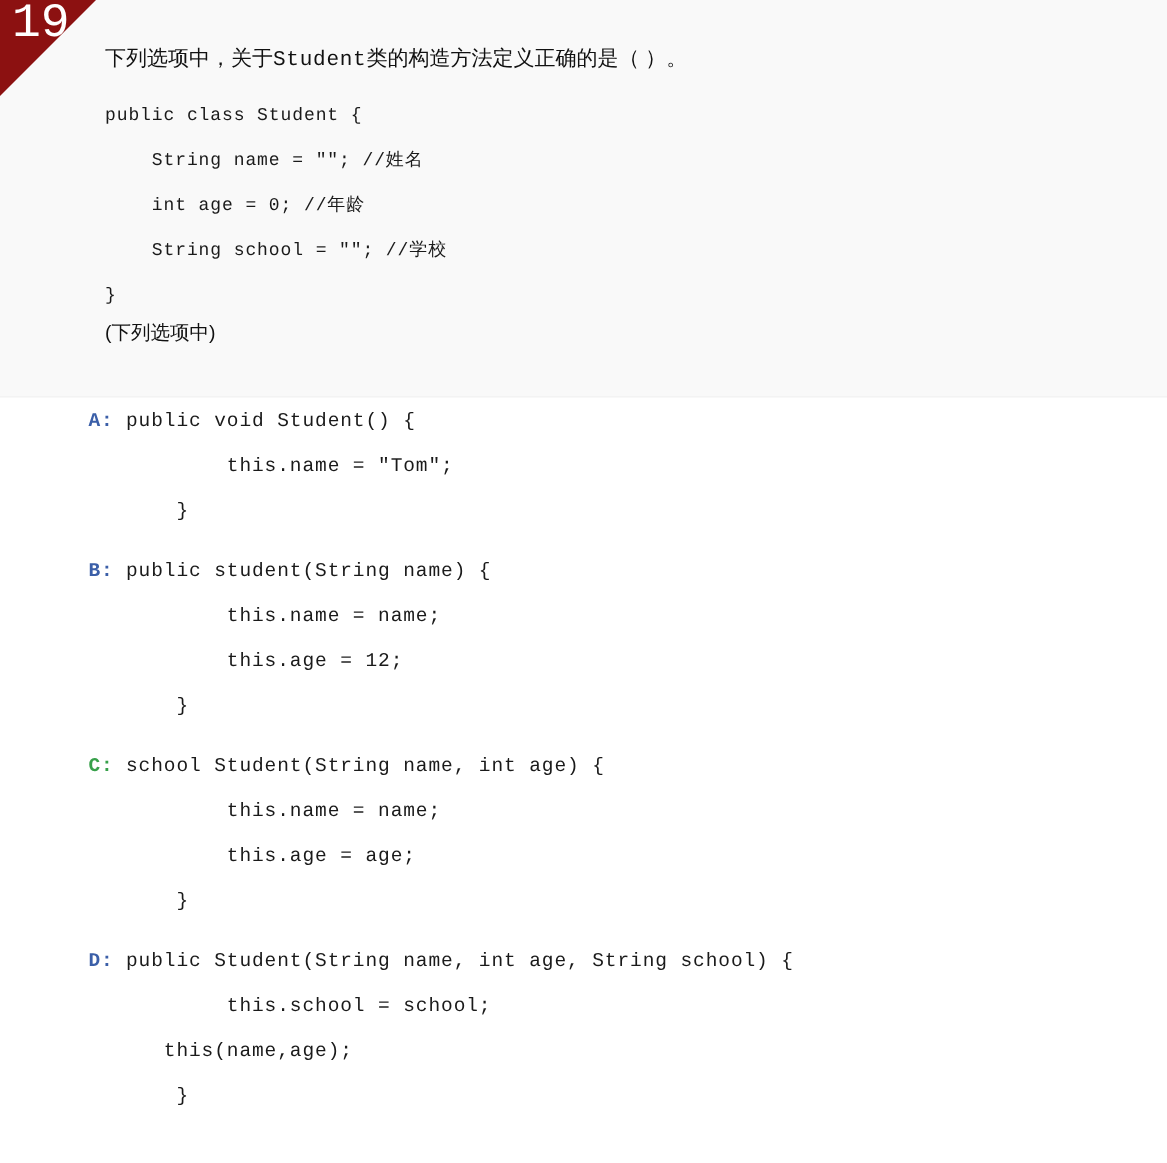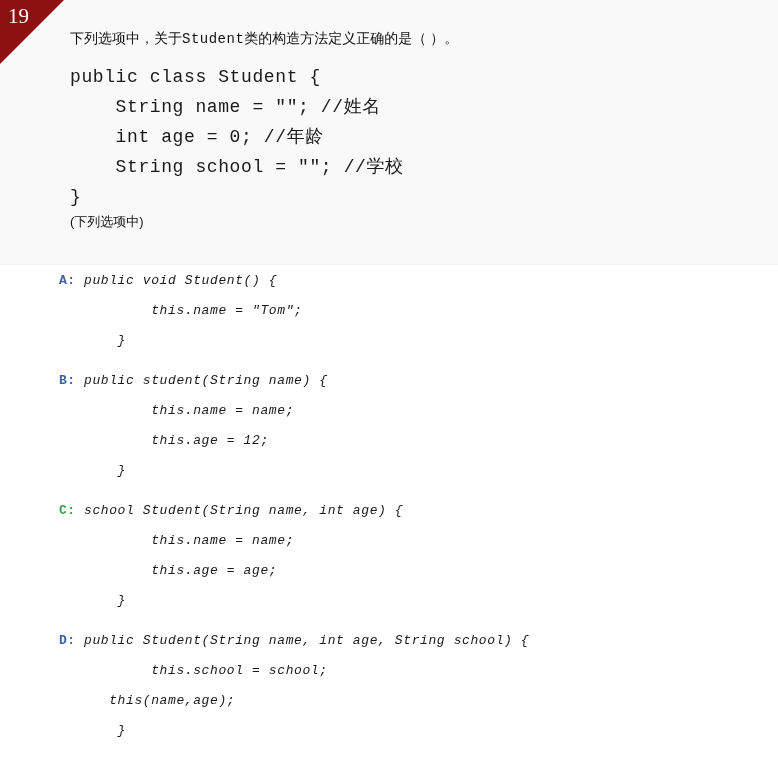--- a/index.html
+++ b/index.html
@@ -49,23 +49,23 @@
     width: 0;
     height: 0;
     border-left: 64px solid #8c1111;
     border-bottom: 64px solid transparent;
   }
   .corner-ribbon .num {
     position: absolute;
     left: 8px;
     top: 2px;
     color: #ffffff;
-    font-size: 21px;
+    font-size: 32px;
     line-height: 28px;
-    font-family: Liberation Serif, serif;
+    font-family: Liberation Mono, monospace;
     letter-spacing: 0px;
   }
 
   
   .q-text {
     position: absolute;
     left: 70px;
     top: 28px;
     font-size: 14px;
     line-height: 20px;
@@ -75,21 +75,21 @@
   }
   .q-text .mono-inline {
     font-family: "Liberation Mono", monospace;
     letter-spacing: 0.5px;
   }
 
   .code-block {
     position: absolute;
     left: 70px;
     font-family: "Liberation Mono", monospace;
-    font-size: 18px;
+    font-size: 12px;
     line-height: 30px;
     color: #1a1a1a;
     letter-spacing: 0.6px;
     white-space: pre;
   }
   #question-code { top: 62px; }
 
   .note-text {
     position: absolute;
     left: 70px;
@@ -126,21 +126,20 @@
   .opt-letter.blue  { color: #3b5fa8; }
   .opt-letter.green { color: #37a04a; }
   .opt-code {
     margin-left: 25px;
     font-family: "Liberation Mono", monospace;
     font-size: 13px;
     line-height: 30px;
     color: #1a1a1a;
     letter-spacing: 0.6px;
     white-space: pre;
-    font-style: italic;
   }
   .opt-spacer { height: 10px; }
 </style>
 </head>
 <body>
 
 <div class="page">
 
   <div class="question-panel">
 

